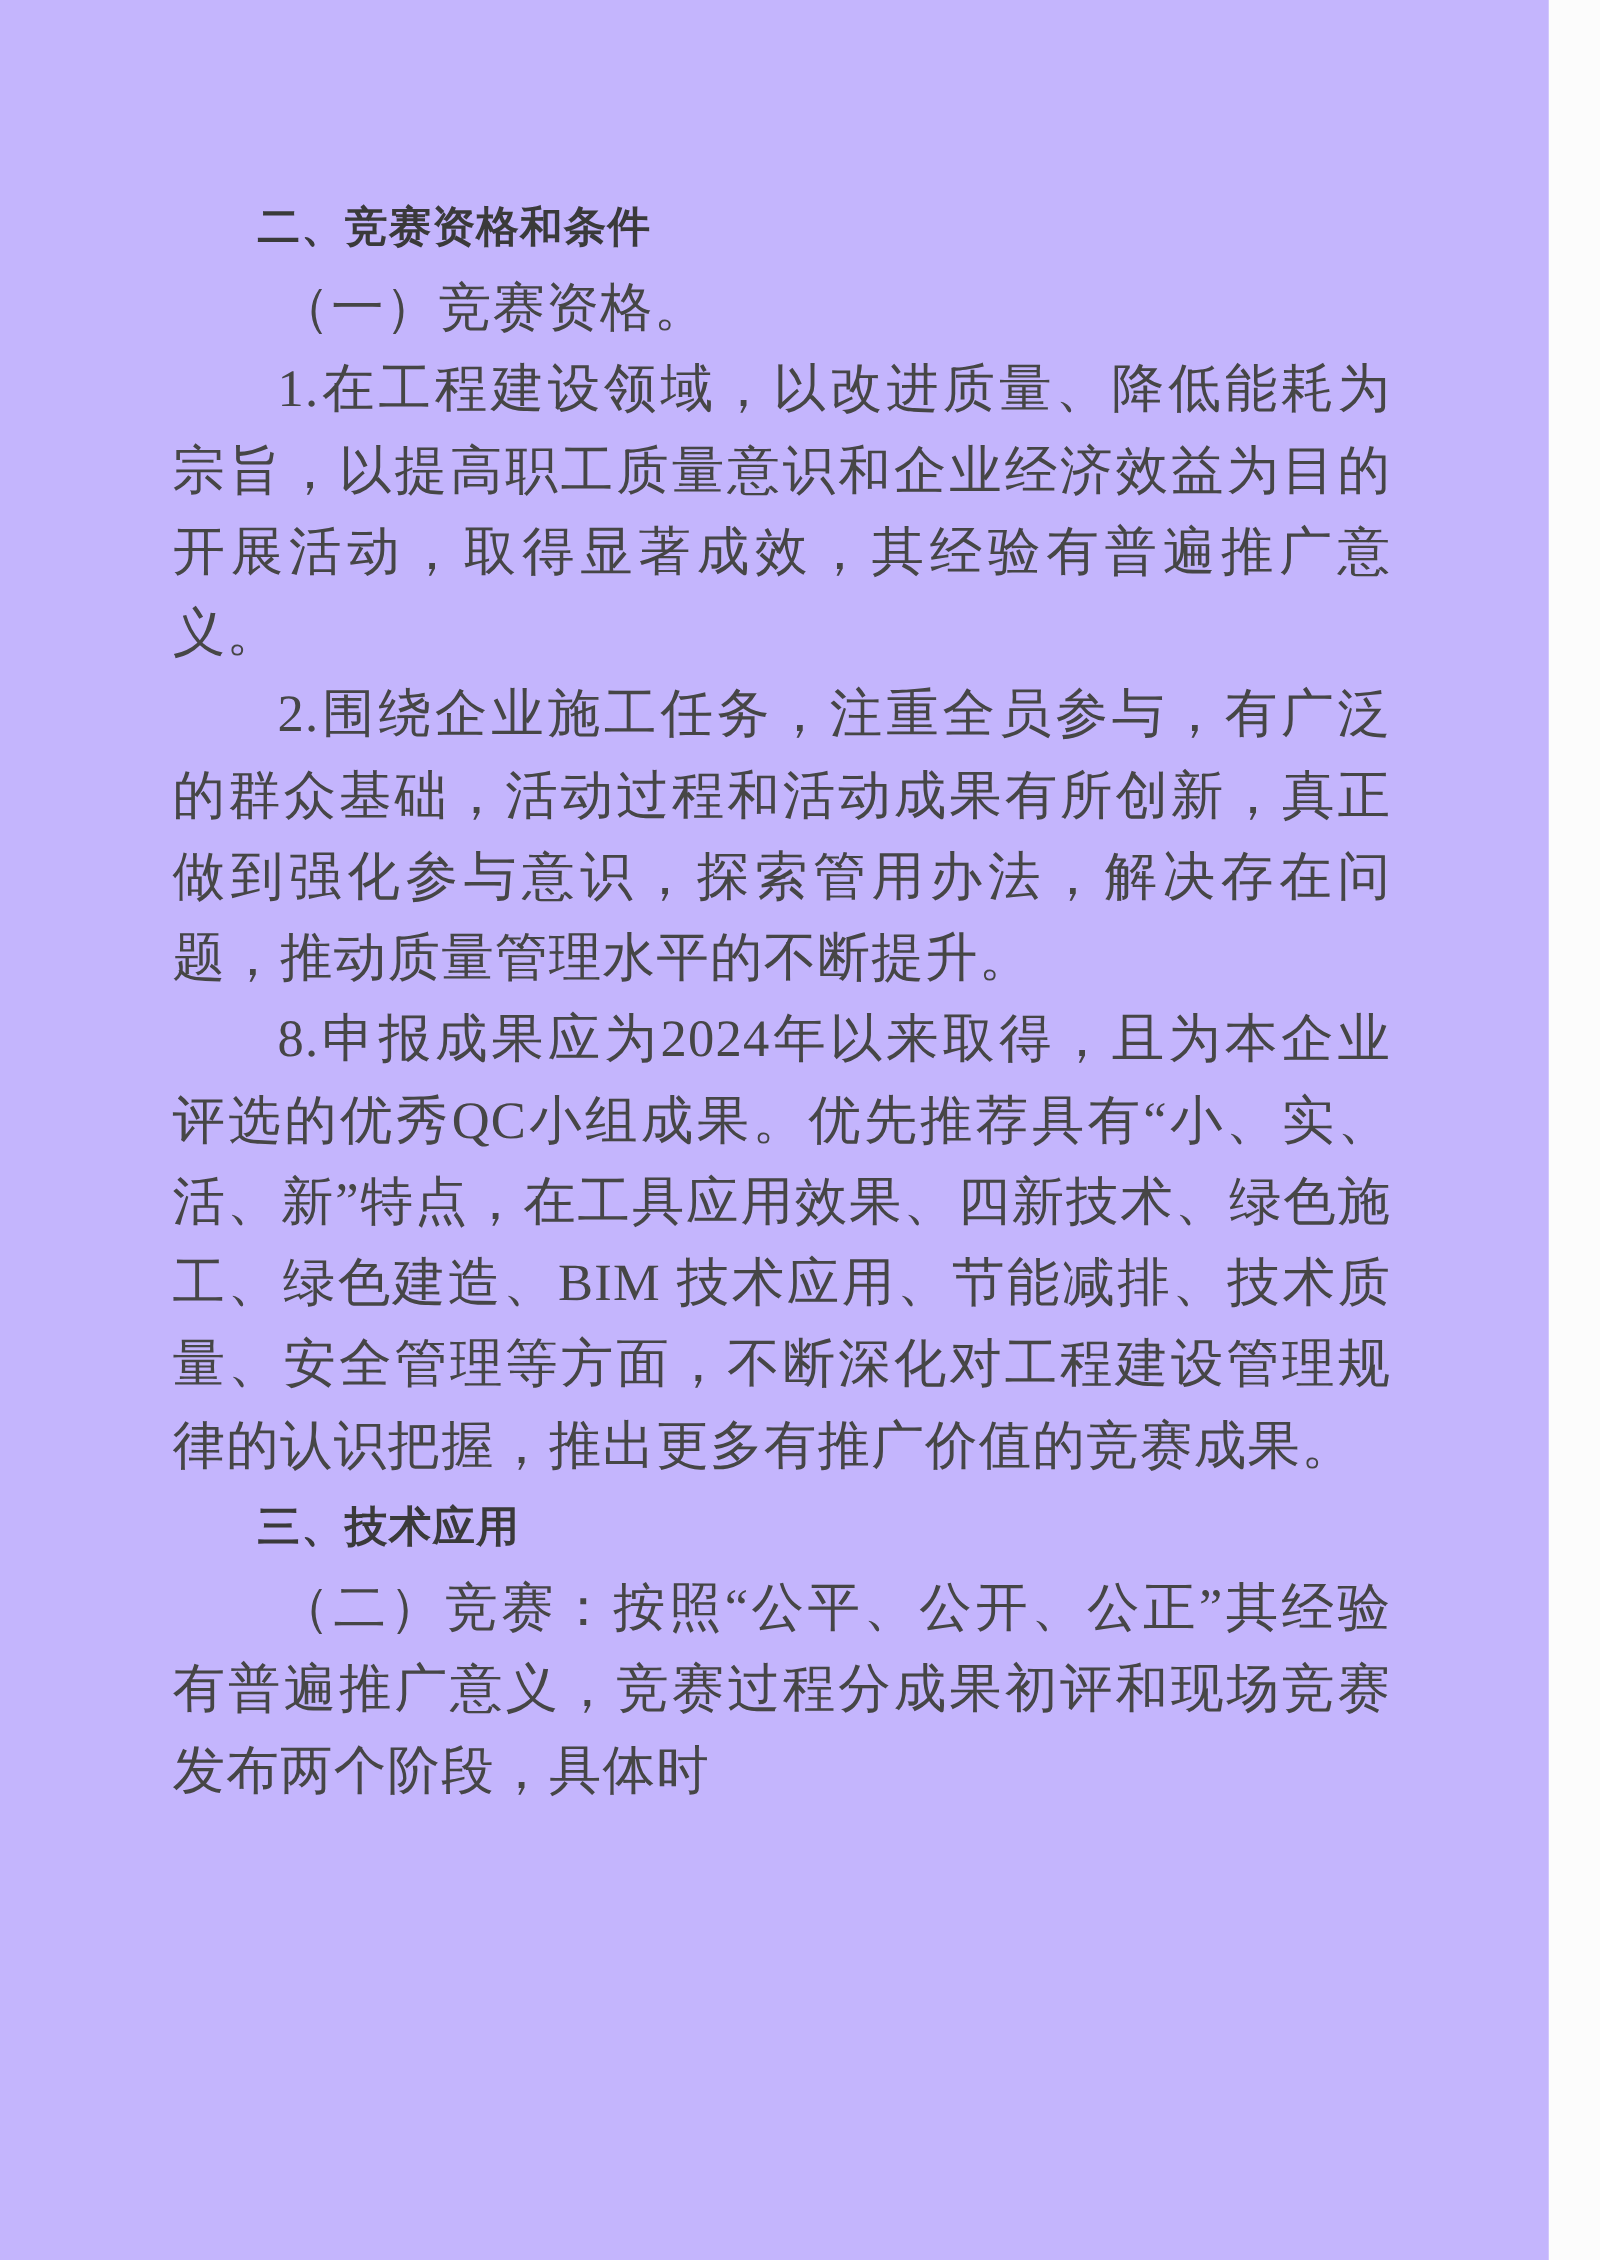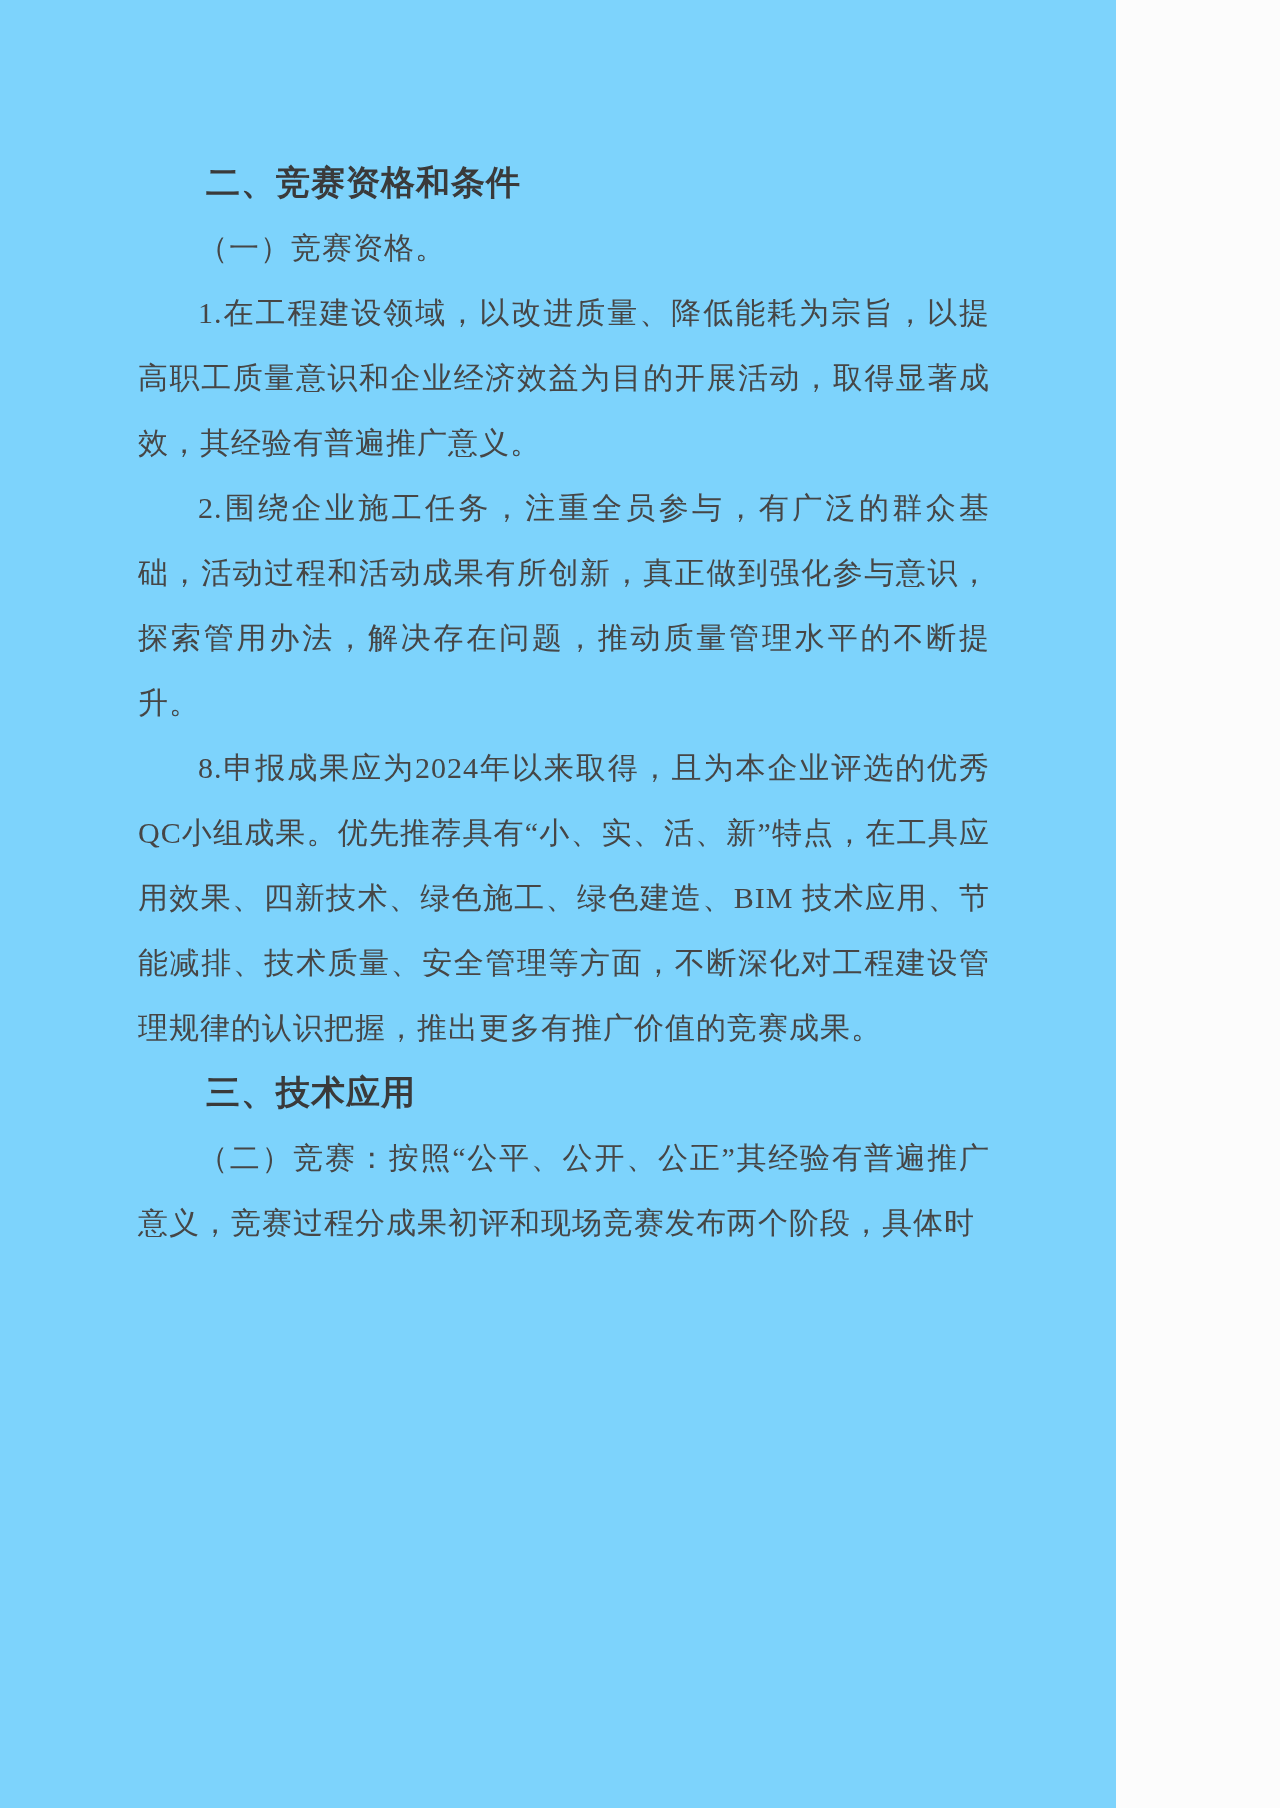--- a/index.html
+++ b/index.html
@@ -9,38 +9,38 @@
   }
   body {
     width: 1280px;
     height: 1808px;
     overflow: hidden;
     background: #fcfcfc;
     font-family: "Liberation Serif", serif;
   }
   .page {
     box-sizing: border-box;
-    width: 1116px;
+    width: 1239px;
     height: 1808px;
     padding: 150px 126px 16px 138px;
-    background: #7dd3fc;
+    background: #c4b5fd;
   }
   .doc-heading {
     margin: 0;
     font-family: "Liberation Sans", sans-serif;
     font-weight: 700;
     font-size: 34px;
     line-height: 65px;
     color: #3a3a3a;
     text-indent: 2em;
     letter-spacing: 1px;
   }
   .doc-para {
     margin: 0;
-    font-size: 30px;
+    font-size: 42px;
     line-height: 65px;
     color: #464646;
     text-indent: 2em;
     text-align: justify;
     letter-spacing: 1px;
     font-weight: 400;
   }
   
   .doc-para, .doc-heading {
     -webkit-font-smoothing: antialiased;

